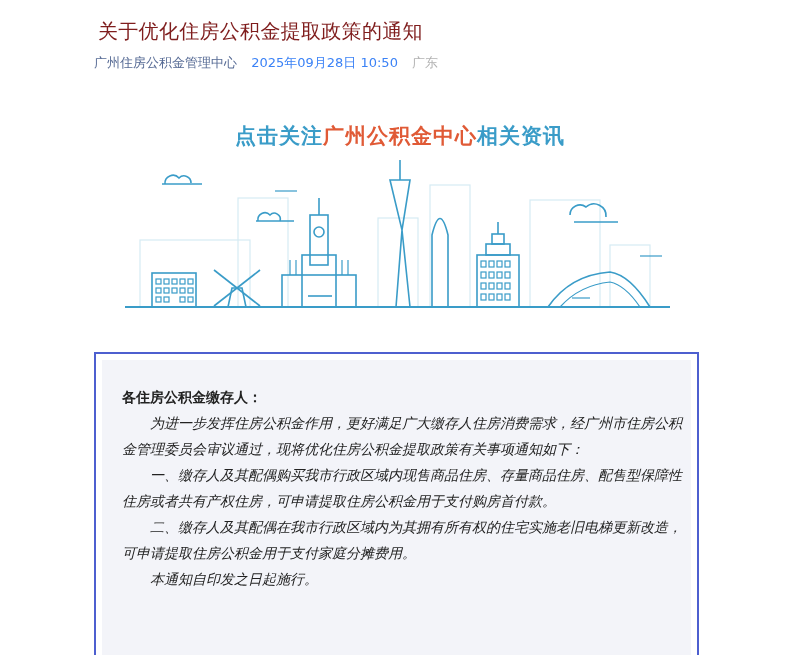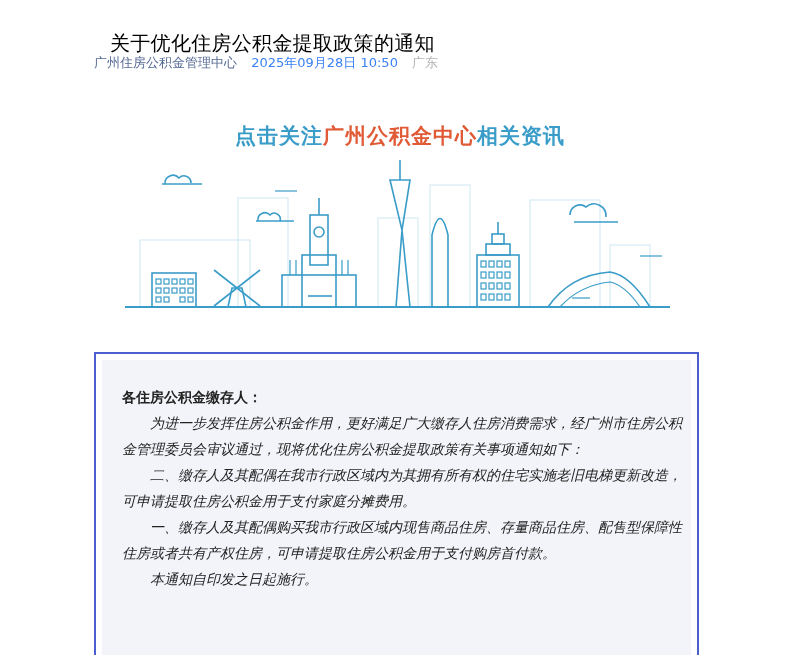--- a/index.html
+++ b/index.html
@@ -1,19 +1,19 @@
 <!DOCTYPE html>
 <html><head>
 <meta charset="utf-8">
 <style>
   html, body { margin: 0; padding: 0; background: #ffffff; }
   body { width: 800px; height: 655px; overflow: hidden; position: relative;
          font-family: "DejaVu Sans", "Liberation Sans", sans-serif; }
-  .title { position: absolute; left: 94px; top: 14px; font-size: 20px; color: #000000;
-           letter-spacing: 0.3px; white-space: nowrap; margin: 16px; font-weight: normal; }
+  .title { position: absolute; left: 94px; top: 14px; font-size: 20px; color: #7f1d1d;
+           letter-spacing: 0.3px; white-space: nowrap; margin: 4px; font-weight: normal; }
   .meta { position: absolute; left: 94px; top: 54px; font-size: 13px; white-space: nowrap; }
   .meta .source { color: #576b95; }
   .meta .date { color: #3b82f6; margin-left: 10px; }
   .meta .region { color: #b2b2b2; margin-left: 10px; font-family: Liberation Serif, serif; }
   .banner { position: absolute; left: 110px; top: 110px; width: 580px; height: 220px; }
   .banner-title { position: absolute; left: 0; top: 12px; width: 100%; text-align: center;
                   font-size: 21px; font-weight: bold; letter-spacing: 1px; }
   .banner-title .blue { color: #3a9cc8; }
   .banner-title .red { color: #e05a36; }
   .box-outer { position: absolute; left: 94px; top: 352px; width: 605px; height: 320px;
@@ -144,18 +144,18 @@
 
     <line x1="15" y1="197" x2="560" y2="197" stroke-width="2"></line>
   </svg>
 </div>
 
 <div class="box-outer">
   <div class="box-inner">
     <div class="letter">
       <p class="greeting">各住房公积金缴存人：</p>
       <p class="indent">为进一步发挥住房公积金作用，更好满足广大缴存人住房消费需求，经广州市住房公积金管理委员会审议通过，现将优化住房公积金提取政策有关事项通知如下：</p>
+      <p class="indent">一、缴存人及其配偶购买我市行政区域内现售商品住房、存量商品住房、配售型保障性住房或者共有产权住房，可申请提取住房公积金用于支付购房首付款。</p>
       <p class="indent">二、缴存人及其配偶在我市行政区域内为其拥有所有权的住宅实施老旧电梯更新改造，可申请提取住房公积金用于支付家庭分摊费用。</p>
-      <p class="indent">一、缴存人及其配偶购买我市行政区域内现售商品住房、存量商品住房、配售型保障性住房或者共有产权住房，可申请提取住房公积金用于支付购房首付款。</p>
       <p class="indent">本通知自印发之日起施行。</p>
     </div>
   </div>
 </div>
 
 </body></html>

